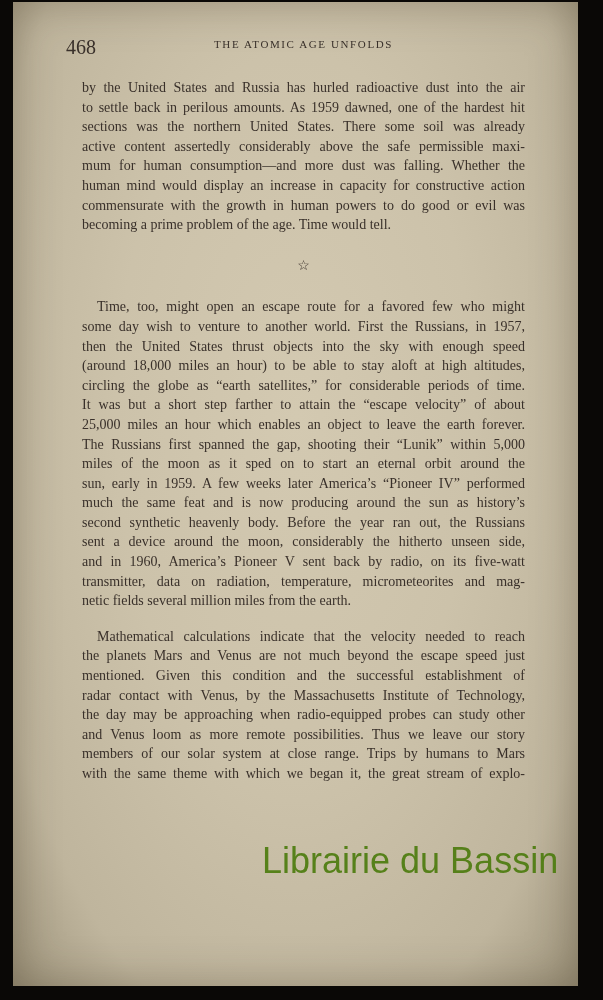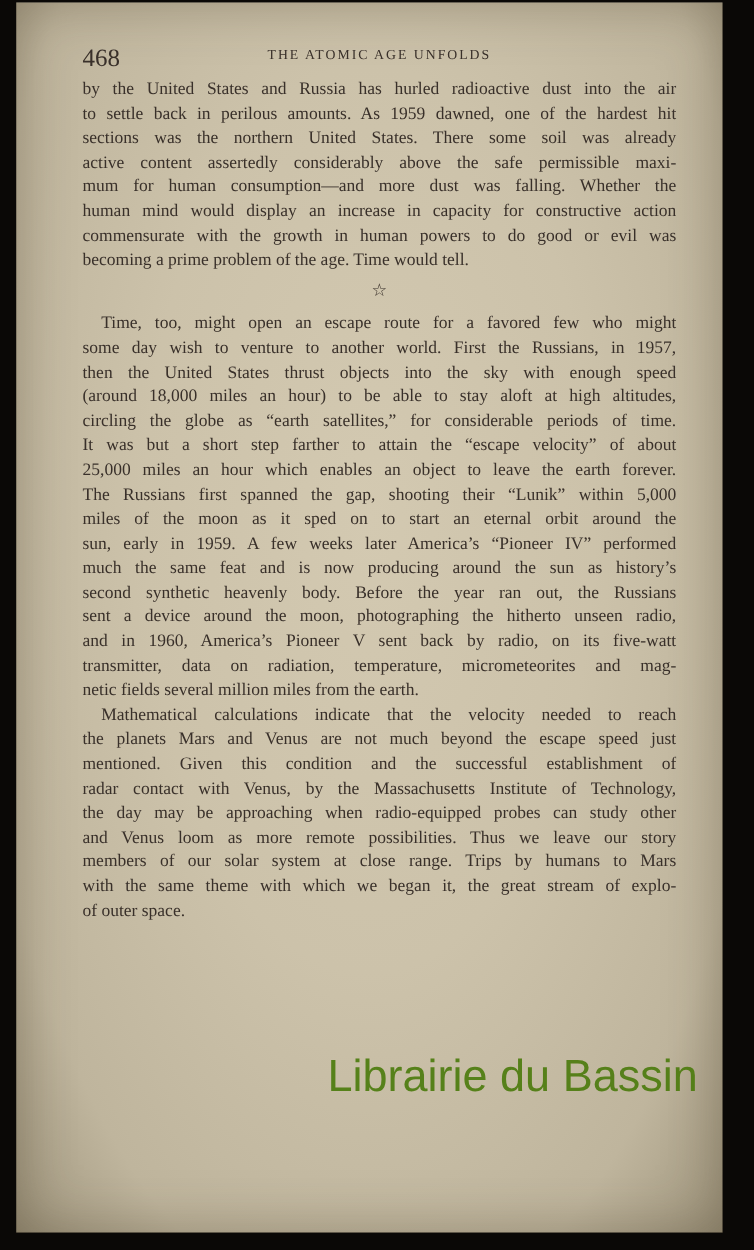--- a/index.html
+++ b/index.html
@@ -49,21 +49,21 @@
   }
   .body-text {
     position: absolute;
     top: 60px;
     left: 53px;
     right: 37px;
     color: #39302a;
     font-size: 14px;
     line-height: 19.6px;
   }
-  .paragraph { margin: 0; }
+  .paragraph { margin: 16px; }
   .line {
     text-align: justify;
     text-align-last: justify;
     white-space: normal;
     overflow: hidden;
     height: 19.6px;
   }
   .line.last { text-align-last: left; }
   .line.indent { text-indent: 15px; }
   .divider {
@@ -111,32 +111,31 @@
           <div class="line">then the United States thrust objects into the sky with enough speed</div>
           <div class="line">(around 18,000 miles an hour) to be able to stay aloft at high altitudes,</div>
           <div class="line">circling the globe as “earth satellites,” for considerable periods of time.</div>
           <div class="line">It was but a short step farther to attain the “escape velocity” of about</div>
           <div class="line">25,000 miles an hour which enables an object to leave the earth forever.</div>
           <div class="line">The Russians first spanned the gap, shooting their “Lunik” within 5,000</div>
           <div class="line">miles of the moon as it sped on to start an eternal orbit around the</div>
           <div class="line">sun, early in 1959. A few weeks later America’s “Pioneer IV” performed</div>
           <div class="line">much the same feat and is now producing around the sun as history’s</div>
           <div class="line">second synthetic heavenly body. Before the year ran out, the Russians</div>
-          <div class="line">sent a device around the moon, photographing the hitherto unseen radio,</div>
+          <div class="line">sent a device around the moon, considerably the hitherto unseen side,</div>
           <div class="line">and in 1960, America’s Pioneer V sent back by radio, on its five-watt</div>
           <div class="line">transmitter, data on radiation, temperature, micrometeorites and mag-</div>
           <div class="line last">netic fields several million miles from the earth.</div>
         </div>
         <div class="paragraph">
           <div class="line indent">Mathematical calculations indicate that the velocity needed to reach</div>
           <div class="line">the planets Mars and Venus are not much beyond the escape speed just</div>
           <div class="line">mentioned. Given this condition and the successful establishment of</div>
           <div class="line">radar contact with Venus, by the Massachusetts Institute of Technology,</div>
           <div class="line">the day may be approaching when radio-equipped probes can study other</div>
           <div class="line">and Venus loom as more remote possibilities. Thus we leave our story</div>
           <div class="line">members of our solar system at close range. Trips by humans to Mars</div>
           <div class="line">with the same theme with which we began it, the great stream of explo-</div>
-          <div class="line last">of outer space.</div>
         </div>
       </div>
   </div>
   <div class="watermark">Librairie du Bassin</div>
 </div>
 
 </body></html>

